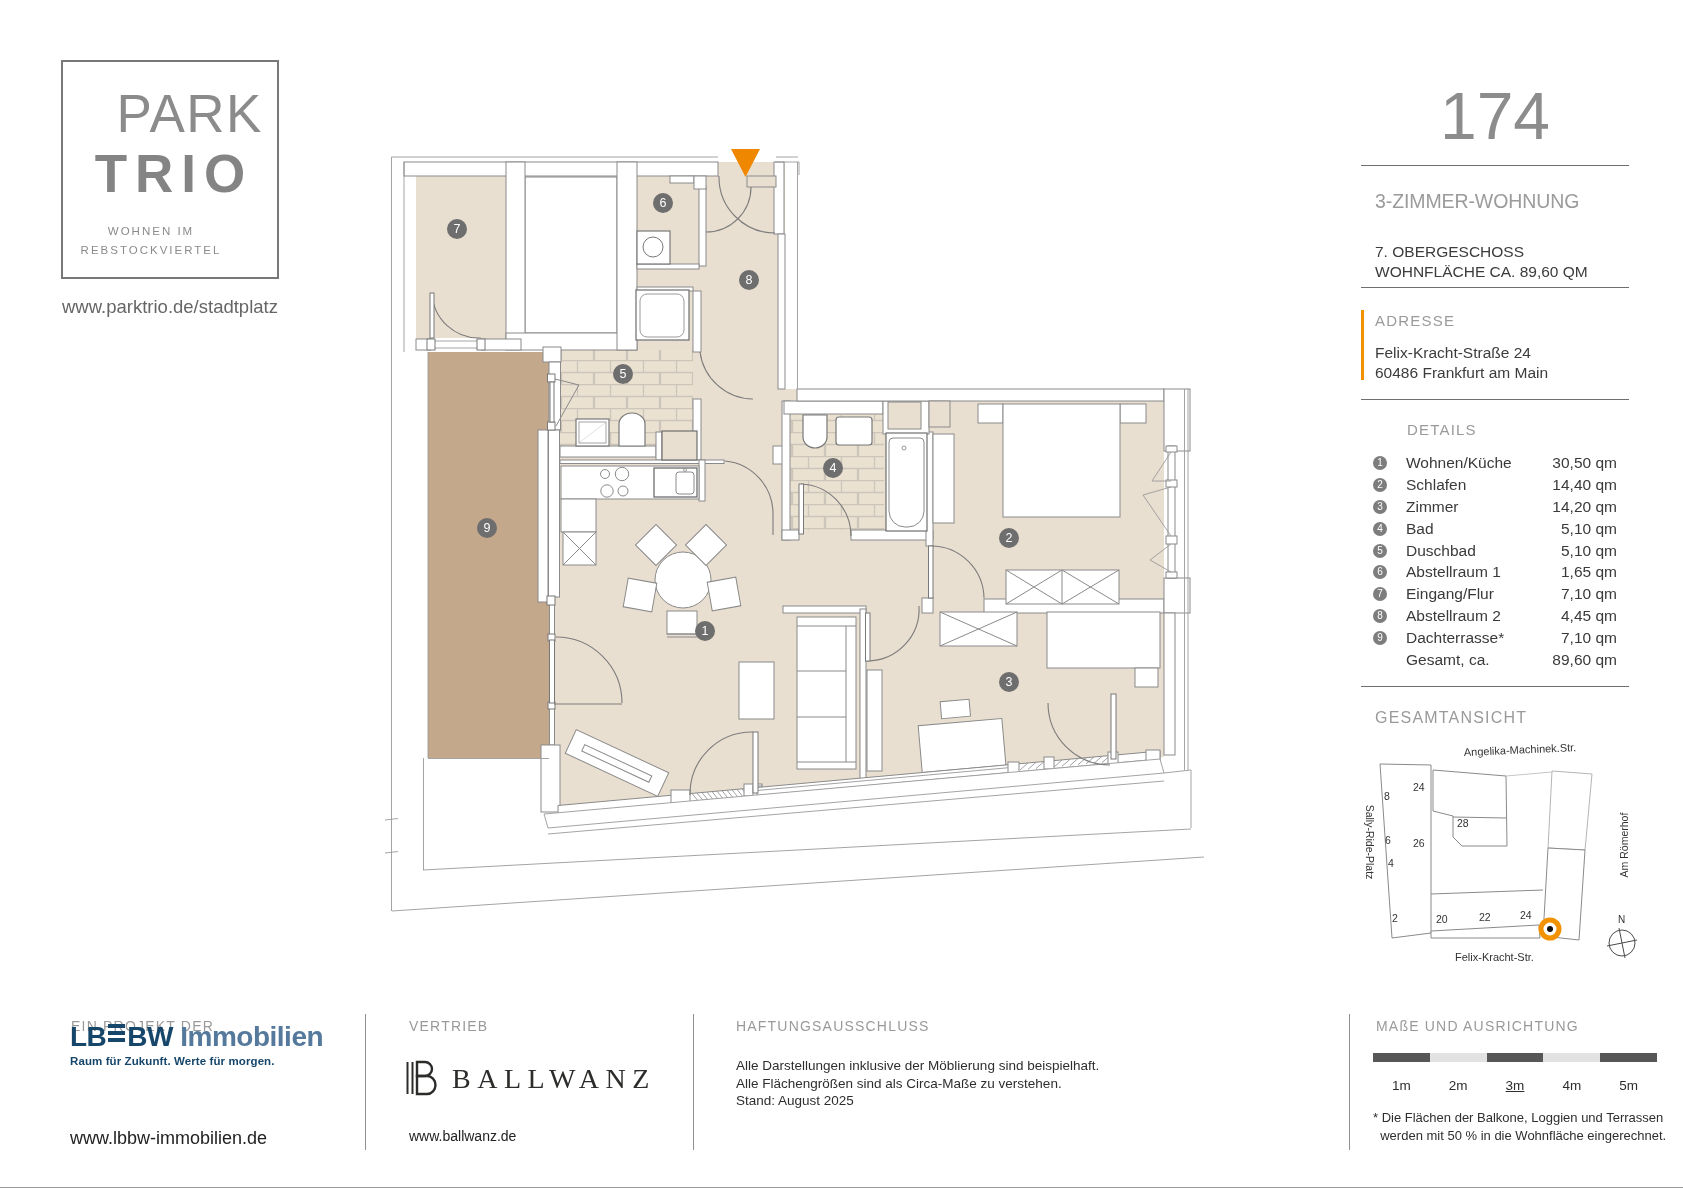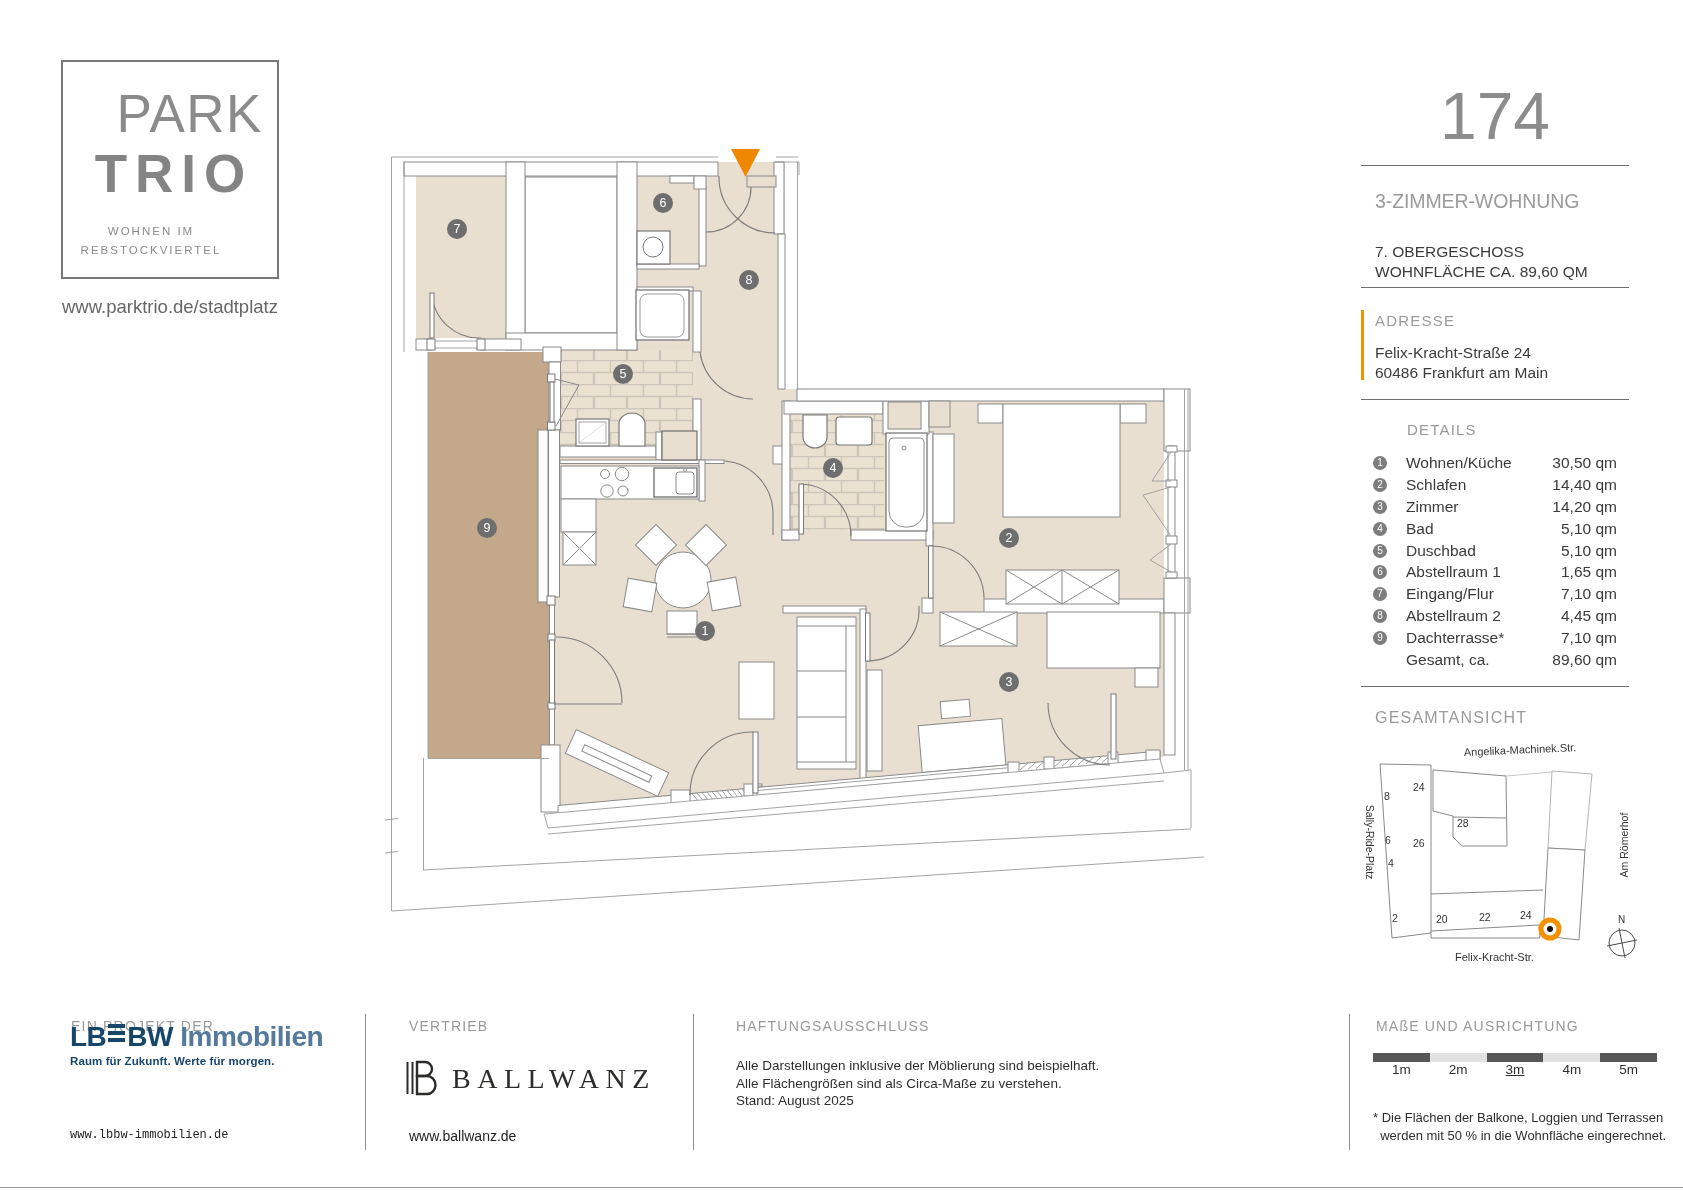--- a/index.html
+++ b/index.html
@@ -161,21 +161,21 @@
 
 <div class="abs" style="left:1349px;top:1014px;width:1px;height:136px;background:#8f8f8f;"></div>
 
 <div class="abs hdr" style="left:71px;top:1018px;font-size:14px;">EIN PROJEKT DER</div>
 
 <div class="abs" id="lbbw" style="left:70px;top:1022px;">
   <div style="font-size:28px;font-weight:bold;color:#17466b;letter-spacing:-0.5px;line-height:29px;">LB<span style="display:inline-block;width:21px;position:relative;top:-4px;"><span style="display:block;height:4px;background:#17466b;margin:3px 2px 0 2px;"></span><span style="display:block;height:4px;background:#17466b;margin:3px 2px 0 2px;"></span><span style="display:block;height:4px;background:#17466b;margin:3px 2px 0 2px;"></span></span>BW <span style="color:#54799c;font-weight:bold;">Immobilien</span></div>
   <div style="font-size:11.5px;font-weight:bold;color:#17466b;margin-top:4px;letter-spacing:0.1px;">Raum für Zukunft. Werte für morgen.</div>
 </div>
 
-<div class="abs" style="left:70px;top:1128px;font-size:12px;color:#222;font-family:Liberation Mono, monospace;">www.lbbw-immobilien.de</div>
+<div class="abs" style="left:70px;top:1128px;font-size:18px;color:#222;">www.lbbw-immobilien.de</div>
 
 <div class="abs hdr" style="left:409px;top:1018px;font-size:14px;">VERTRIEB</div>
 
 <div class="abs" id="ballwanz" style="left:406px;top:1056px;">
   <svg width="285" height="44" viewBox="0 0 285 44">
 
     <g stroke="#2c2c2a" fill="none">
       <line x1="1.5" y1="6" x2="1.5" y2="38" stroke-width="2"></line>
       <line x1="6.5" y1="6" x2="6.5" y2="38" stroke-width="2"></line>
       <path d="M11 6 h8 a7 7 0 0 1 0 14 h-8 z" stroke-width="2.4"></path>
@@ -195,21 +195,21 @@
 <div class="abs hdr" style="left:1376px;top:1018px;font-size:14px;">MAßE UND AUSRICHTUNG</div>
 
 <div class="abs" id="scalebar" style="left:1373px;top:1053px;width:284px;">
   <div style="height:9px;display:flex;">
     <div style="flex:1;background:#575757;"></div>
     <div style="flex:1;background:#e2e2e2;"></div>
     <div style="flex:1;background:#575757;"></div>
     <div style="flex:1;background:#e2e2e2;"></div>
     <div style="flex:1;background:#575757;"></div>
   </div>
-  <div style="display:flex;font-size:13.5px;color:#2e2e2e;margin-top:0;text-align:center;">
+  <div style="display:flex;font-size:13.5px;color:#2e2e2e;margin-top:16px;text-align:center;">
     <div style="flex:1;">1m</div>
       <div style="flex:1;">2m</div>
       <div style="flex:1;text-decoration:underline;">3m</div>
       <div style="flex:1;">4m</div>
       <div style="flex:1;">5m</div>
   </div>
 </div>
 
 <div class="abs" style="left:1373px;top:1109px;font-size:13px;color:#2e2e2e;line-height:17.5px;">* Die Flächen der Balkone, Loggien und Terrassen<br>&nbsp;&nbsp;werden mit 50&nbsp;% in die Wohnfläche eingerechnet.</div>
 

